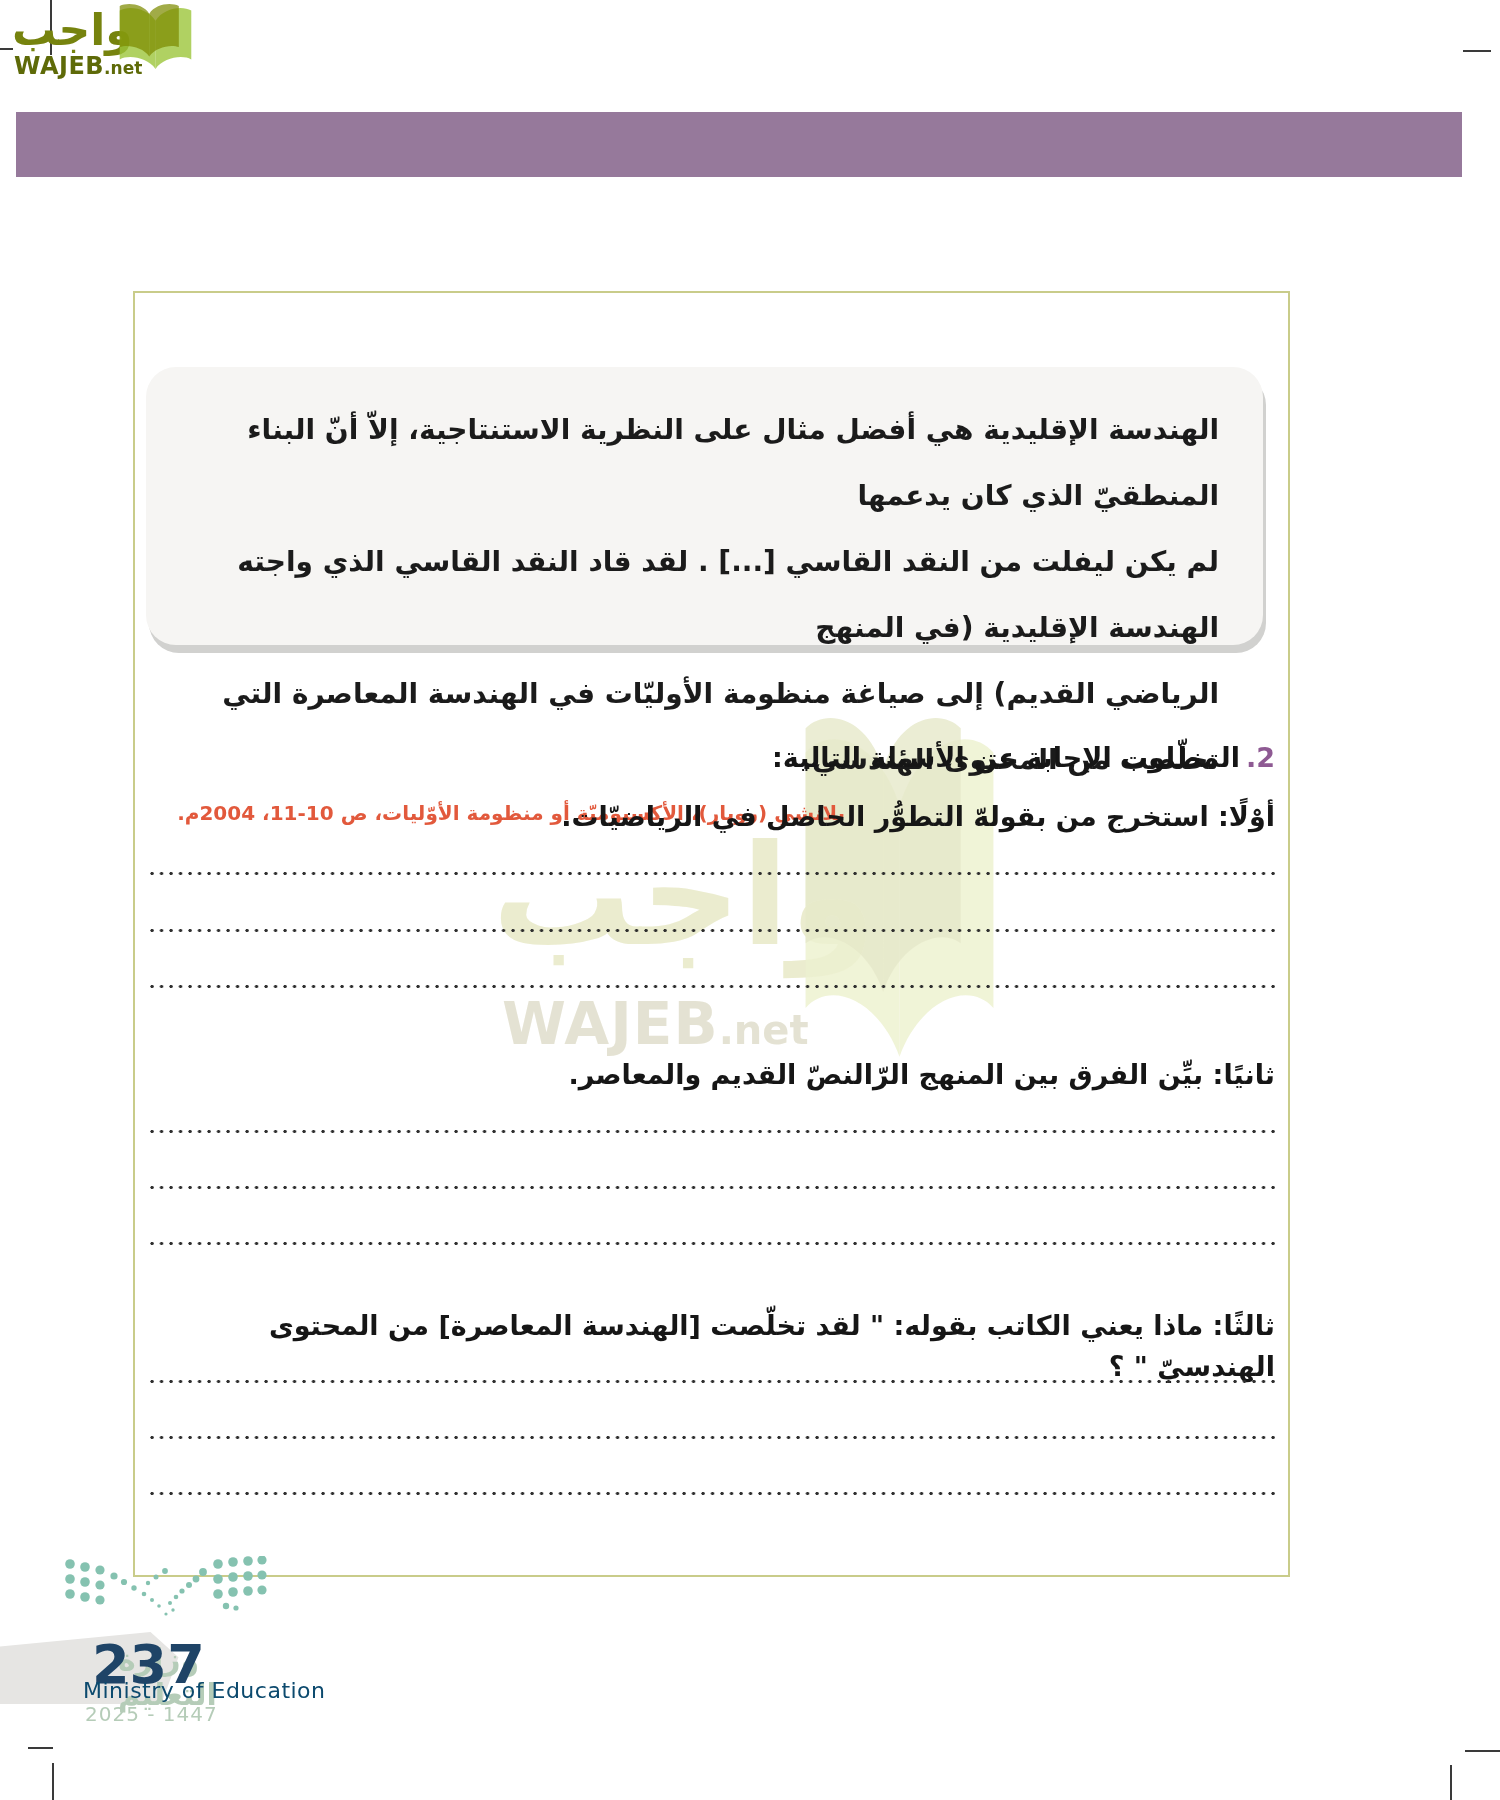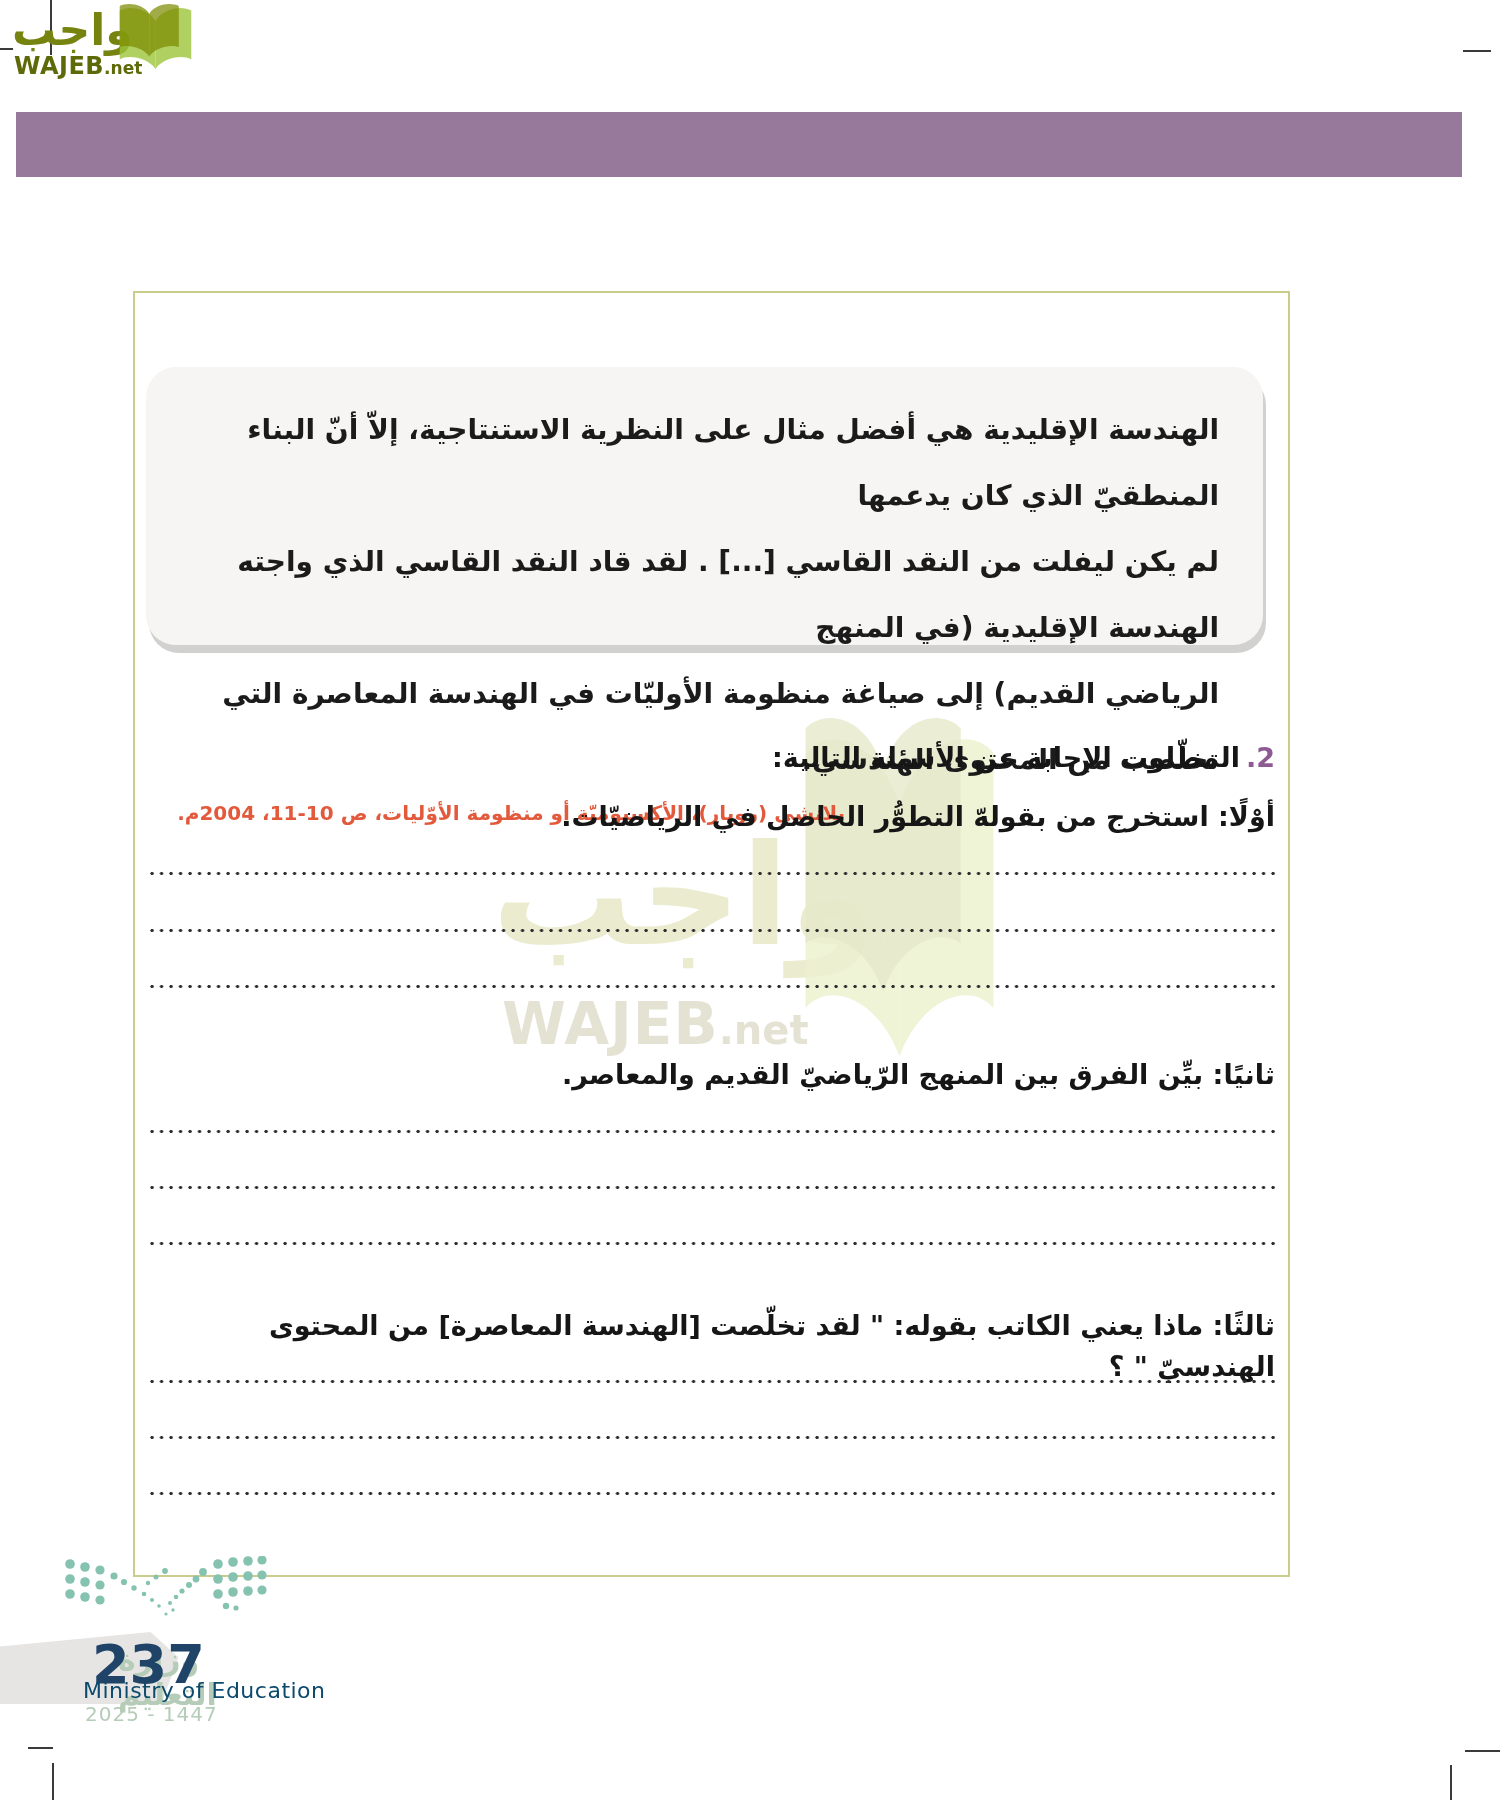--- a/index.html
+++ b/index.html
@@ -118,21 +118,21 @@
 
 <div class="abs qline" style="top:738px;">
   <span class="qnum">2.</span><span>المطلوب الإجابة عن الأسئلة التالية:</span>
 </div>
 
 <div class="abs qline" style="top:797px;">أوْلًا: استخرج من بقولهّ التطوُّر الحاصل في الرياضيّات.</div>
 <div class="abs dotline" style="top:871px;"></div>
 <div class="abs dotline" style="top:928px;"></div>
 <div class="abs dotline" style="top:984px;"></div>
 
-<div class="abs qline" style="top:1055px;">ثانيًا: بيِّن الفرق بين المنهج الرّياضيّ القديم والمعاصر.</div>
+<div class="abs qline" style="top:1055px;">ثانيًا: بيِّن الفرق بين المنهج الرّالنصّ القديم والمعاصر.</div>
 <div class="abs dotline" style="top:1129px;"></div>
 <div class="abs dotline" style="top:1185px;"></div>
 <div class="abs dotline" style="top:1241px;"></div>
 
 <div class="abs qline" style="top:1306px;">ثالثًا: ماذا يعني الكاتب بقوله: " لقد تخلّصت [الهندسة المعاصرة] من المحتوى الهندسيّ " ؟</div>
 <div class="abs dotline" style="top:1379px;"></div>
 <div class="abs dotline" style="top:1435px;"></div>
 <div class="abs dotline" style="top:1491px;"></div>
 
 <div class="abs page-banner"></div>

